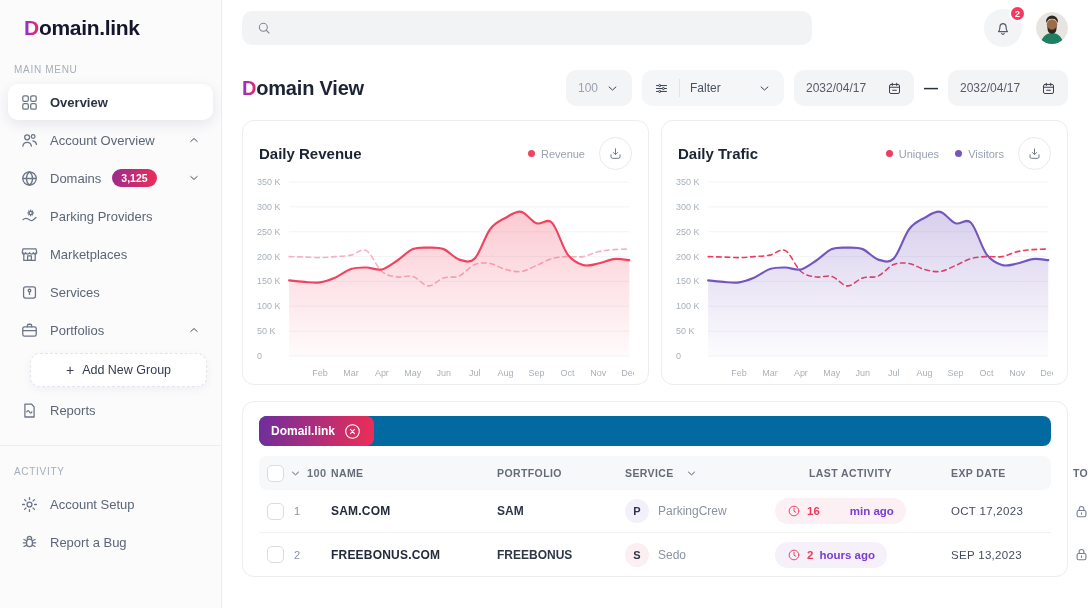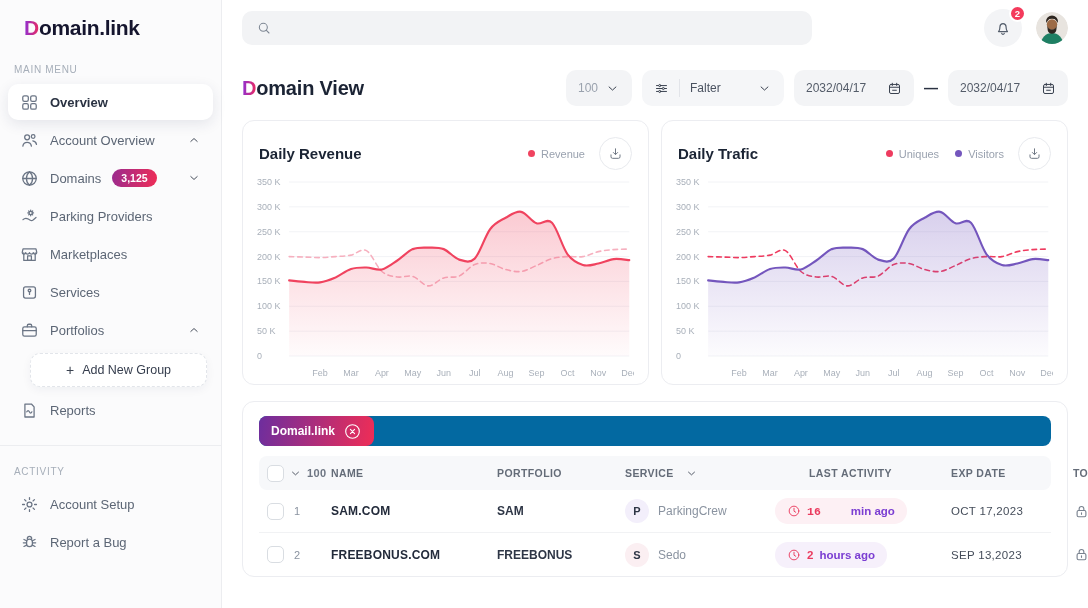--- a/index.html
+++ b/index.html
@@ -423,21 +423,21 @@
         <span class="svc">
           <span class="svc-init" style="background: rgb(243, 239, 251);">P</span>
           <span class="svc-name">ParkingCrew</span>
         </span>
         <span>
           <span class="act-pill" style="background: rgb(253, 240, 244);">
             <span class="ic" style="color: rgb(234, 58, 94);"><svg viewBox="0 0 24 24" fill="none" stroke="currentColor" stroke-width="1.6" stroke-linecap="round" stroke-linejoin="round" width="100%" height="100%">
                   <circle cx="12" cy="12" r="8.3"></circle>
                   <path d="M12 7.3v5l3 1.9"></path>
                 </svg></span>
-            <span style="color: rgb(234, 58, 94); font-family: Liberation Mono, monospace;">16</span>
+            <span style="color: rgb(234, 58, 94);">16</span>
             <span style="color: rgb(123, 62, 210); padding-left: 24px;">min ago</span>
           </span>
         </span>
         <span class="expd">OCT 17,2023</span>
         <span class="tools">
           <button class="tool-btn">
               <span class="ic"><svg viewBox="0 0 24 24" fill="none" stroke="currentColor" stroke-width="1.6" stroke-linecap="round" stroke-linejoin="round" width="100%" height="100%">
                   <rect x="5.8" y="10.6" width="12.4" height="8.8" rx="2"></rect>
                   <path d="M8.7 10.6V8.2a3.3 3.3 0 0 1 6.6 0v2.4M12 13.8v2.2"></path>
                 </svg></span>

